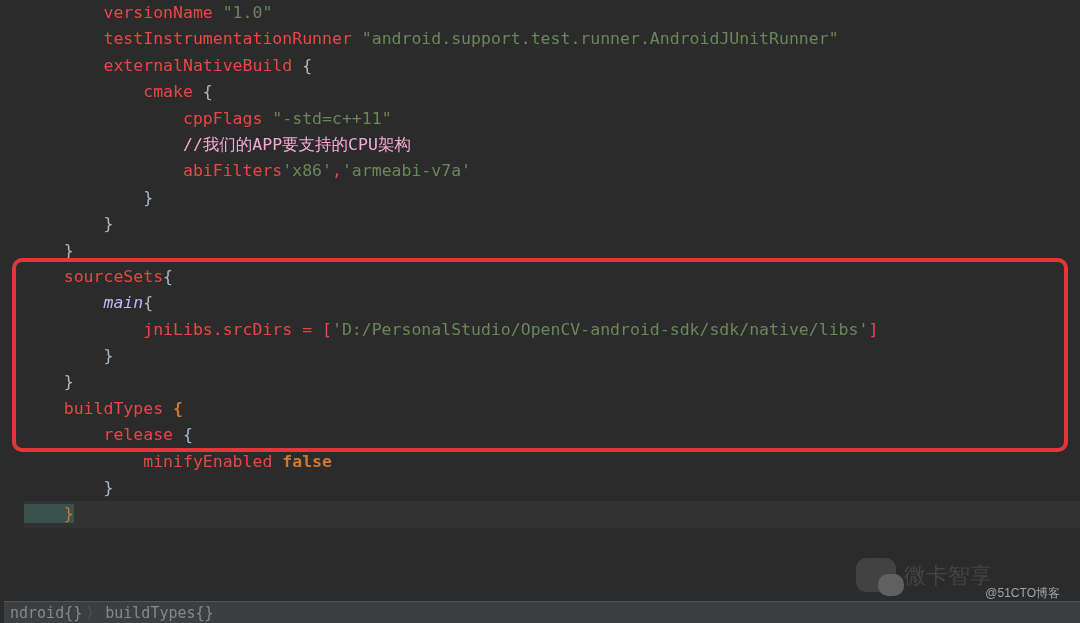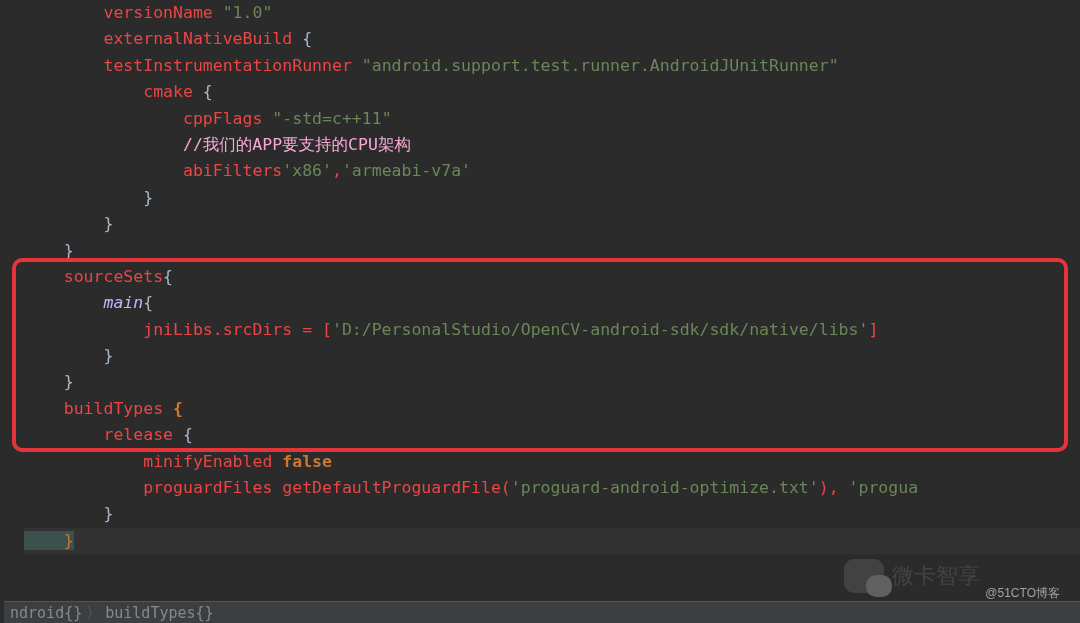--- a/index.html
+++ b/index.html
@@ -44,24 +44,24 @@
     font-size: 15px;
     display: flex;
     align-items: center;
     padding: 0 6px;
     border-top: 1px solid #555;
   }
   .breadcrumb span { margin-right: 4px; }
   .breadcrumb .sep { color: #666; }
   .watermark-logo {
     position: absolute;
-    right: 100px;
+    right: 88px;
     bottom: 30px;
     display: flex;
-    align-items: flex-end;
+    align-items: flex-start;
     gap: 8px;
   }
   .wechat-icon {
     width: 40px; height: 34px;
     background: #424242;
     border-radius: 10px 10px 10px 10px;
     position: relative;
   }
   .wechat-icon::before {
     content: "";
@@ -81,38 +81,37 @@
     font-family: sans-serif;
   }
   .caret-row { background: #323232; }
   .m-yellow { color: #c4b5fd; }
 </style>
 </head>
 <body>
 
 <div class="editor">
 <div class="line"><span class="ident">        versionName </span><span class="string">"1.0"</span></div>
+<div class="line"><span class="ident">        testInstrumentationRunner </span><span class="string">"android.support.test.runner.AndroidJUnitRunner"</span></div>
 <div class="line"><span class="ident">        externalNativeBuild </span><span class="brace">{</span></div>
-<div class="line"><span class="ident">        testInstrumentationRunner </span><span class="string">"android.support.test.runner.AndroidJUnitRunner"</span></div>
 <div class="line"><span class="ident">            cmake </span><span class="brace">{</span></div>
 <div class="line"><span class="ident">                cppFlags </span><span class="string">"-std=c++11"</span></div>
 <div class="line"><span class="comment">                //我们的APP要支持的CPU架构</span></div>
 <div class="line"><span class="ident">                abiFilters</span><span class="string">'x86'</span><span class="ident">,</span><span class="string">'armeabi-v7a'</span></div>
 <div class="line"><span class="brace">            }</span></div>
 <div class="line"><span class="brace">        }</span></div>
 <div class="line"><span class="brace">    }</span></div>
 <div class="line"><span class="ident">    sourceSets</span><span class="brace">{</span></div>
 <div class="line"><span class="m-yellow italic">        main</span><span class="brace">{</span></div>
 <div class="line"><span class="ident">            jniLibs.srcDirs = [</span><span class="string">'D:/PersonalStudio/OpenCV-android-sdk/sdk/native/libs'</span><span class="ident">]</span></div>
 <div class="line"><span class="brace">        }</span></div>
 <div class="line"><span class="brace">    }</span></div>
 <div class="line"><span class="ident">    buildTypes </span><span class="keyword">{</span></div>
 <div class="line"><span class="ident">        release </span><span class="brace">{</span></div>
 <div class="line"><span class="ident">            minifyEnabled </span><span class="keyword">false</span></div>
-<div class="line"><span class="ident">            proguardFiles getDefaultProguardFile(</span><span class="string">'proguard-android-optimize.txt'</span><span class="ident">), </span><span class="string">'progua</span></div>
 <div class="line"><span class="brace">        }</span></div>
 <div class="line caret-row"><span class="yellow-brace">    }</span></div>
 </div>
 
 <div class="highlight-box"></div>
 
 <div class="breadcrumb">
   <span>ndroid{}</span>
   <span class="sep">〉</span>
   <span>buildTypes{}</span>

